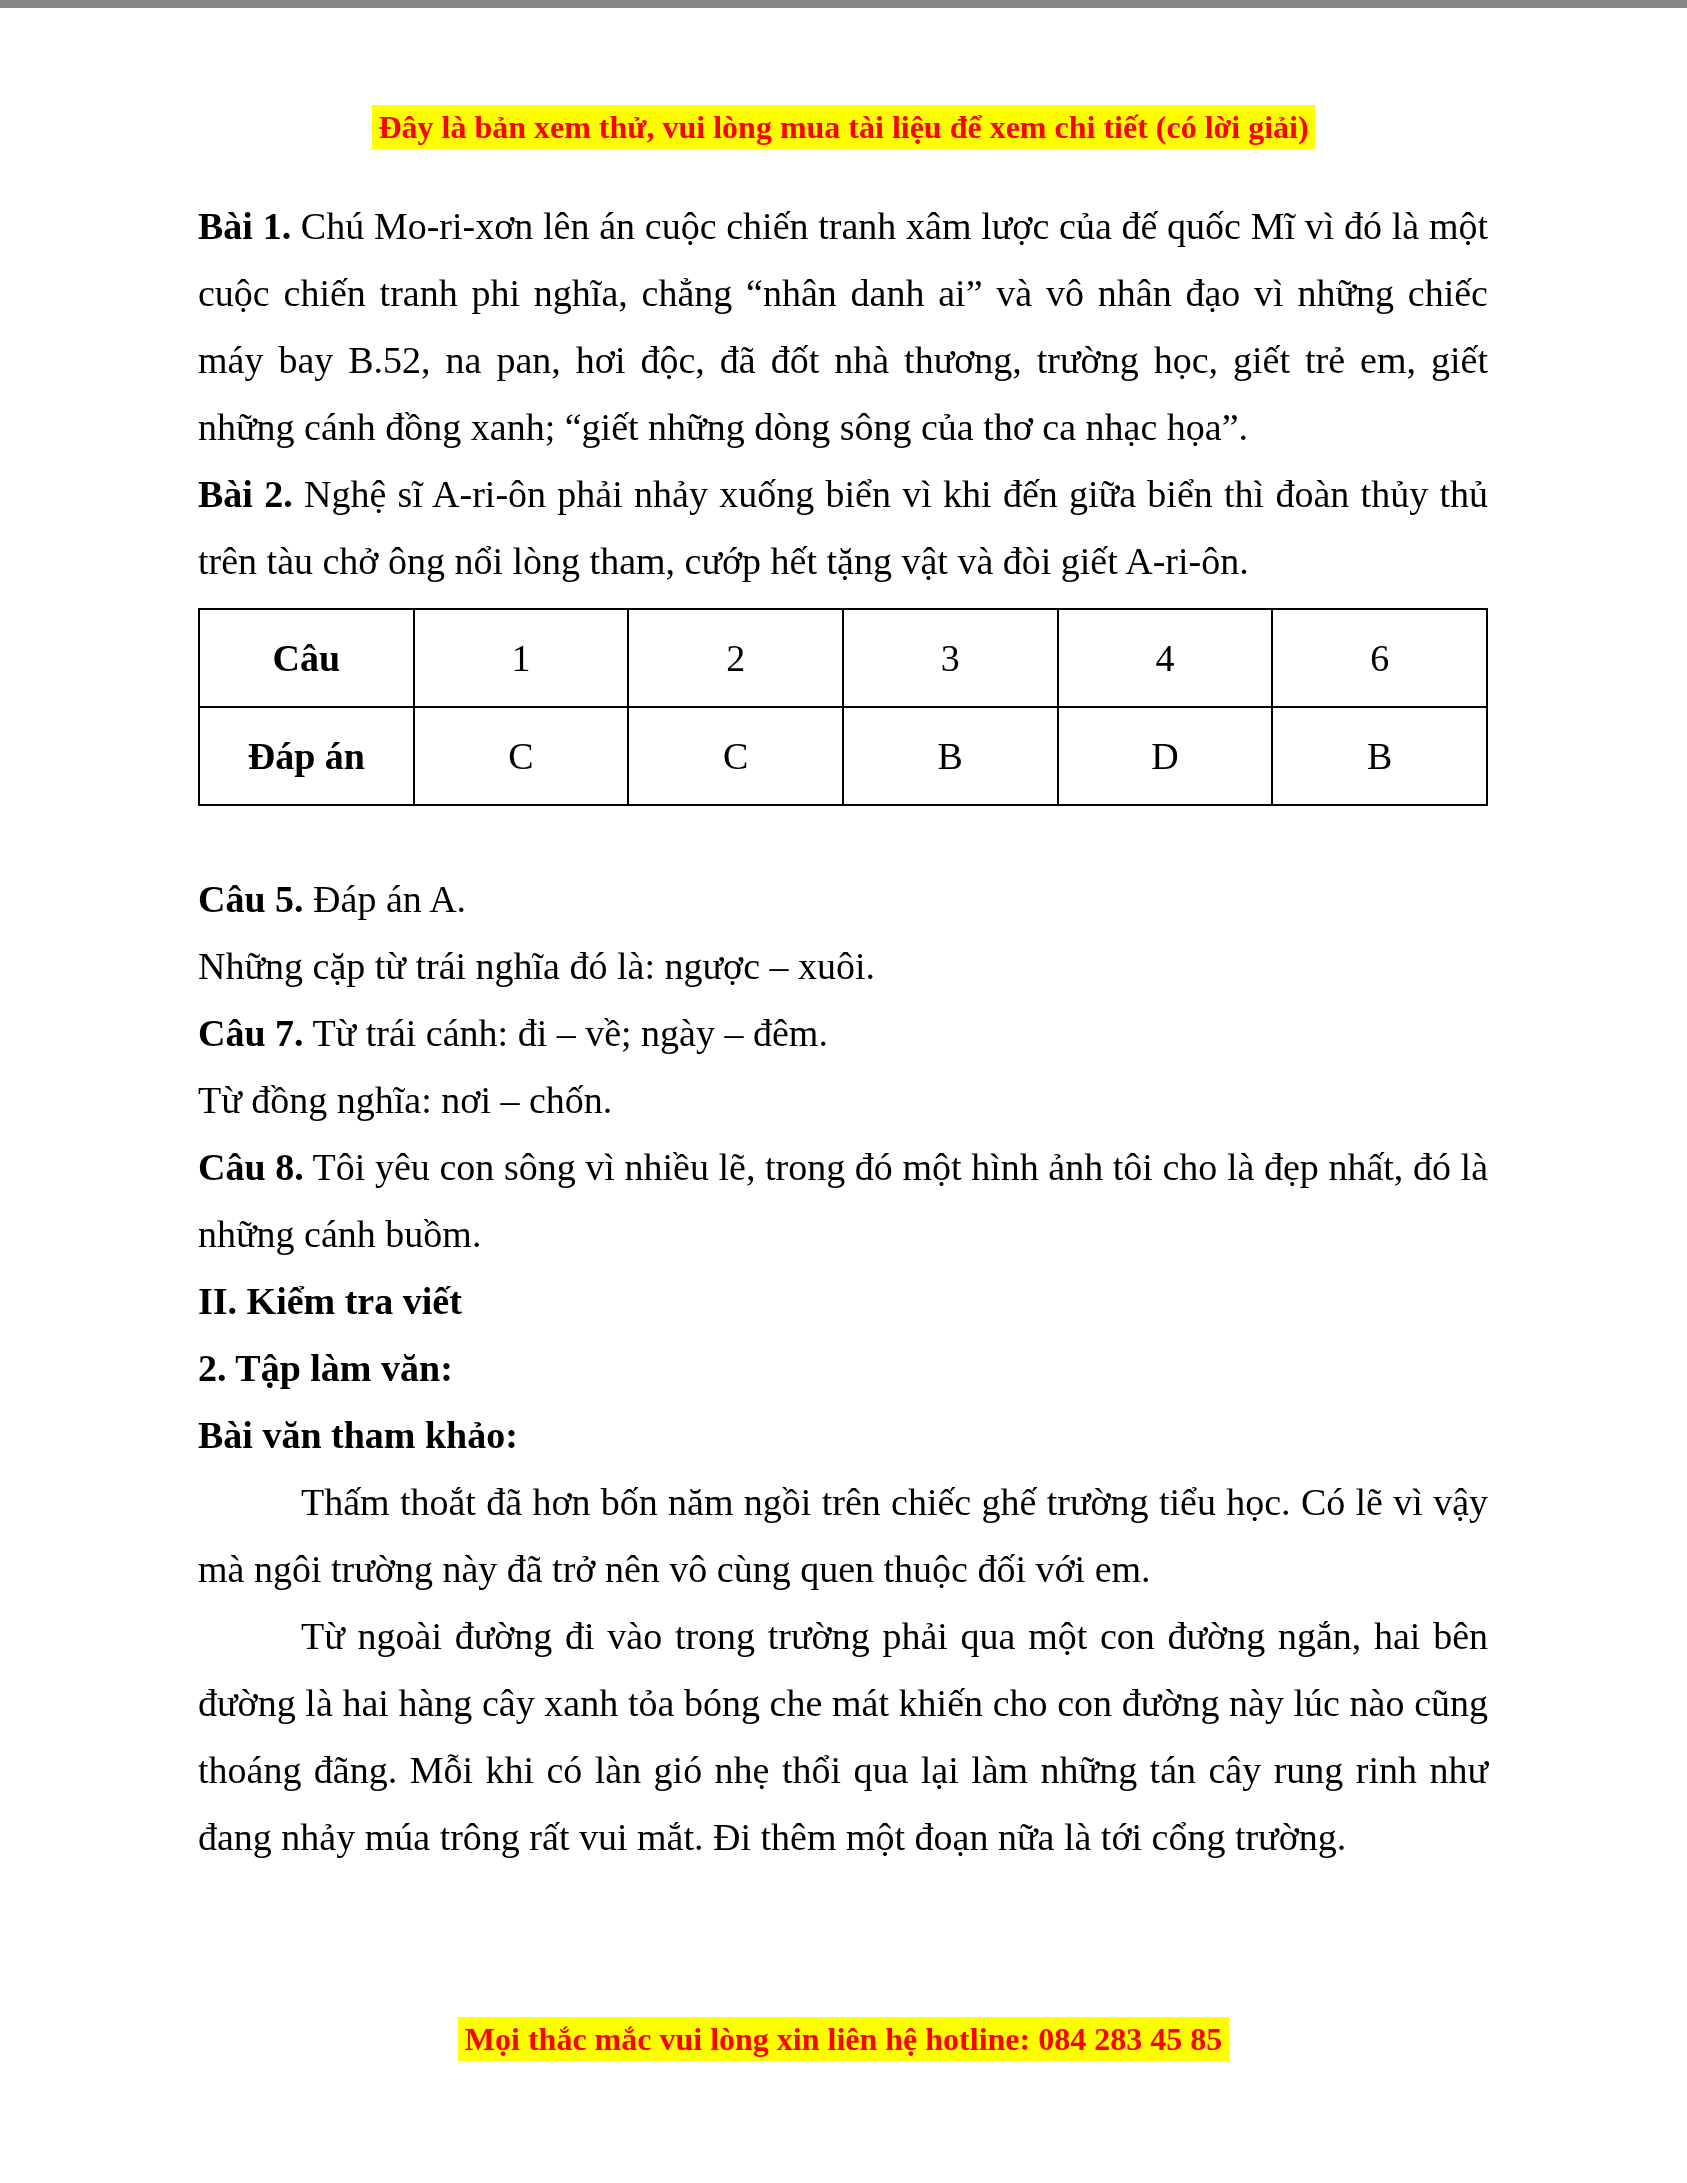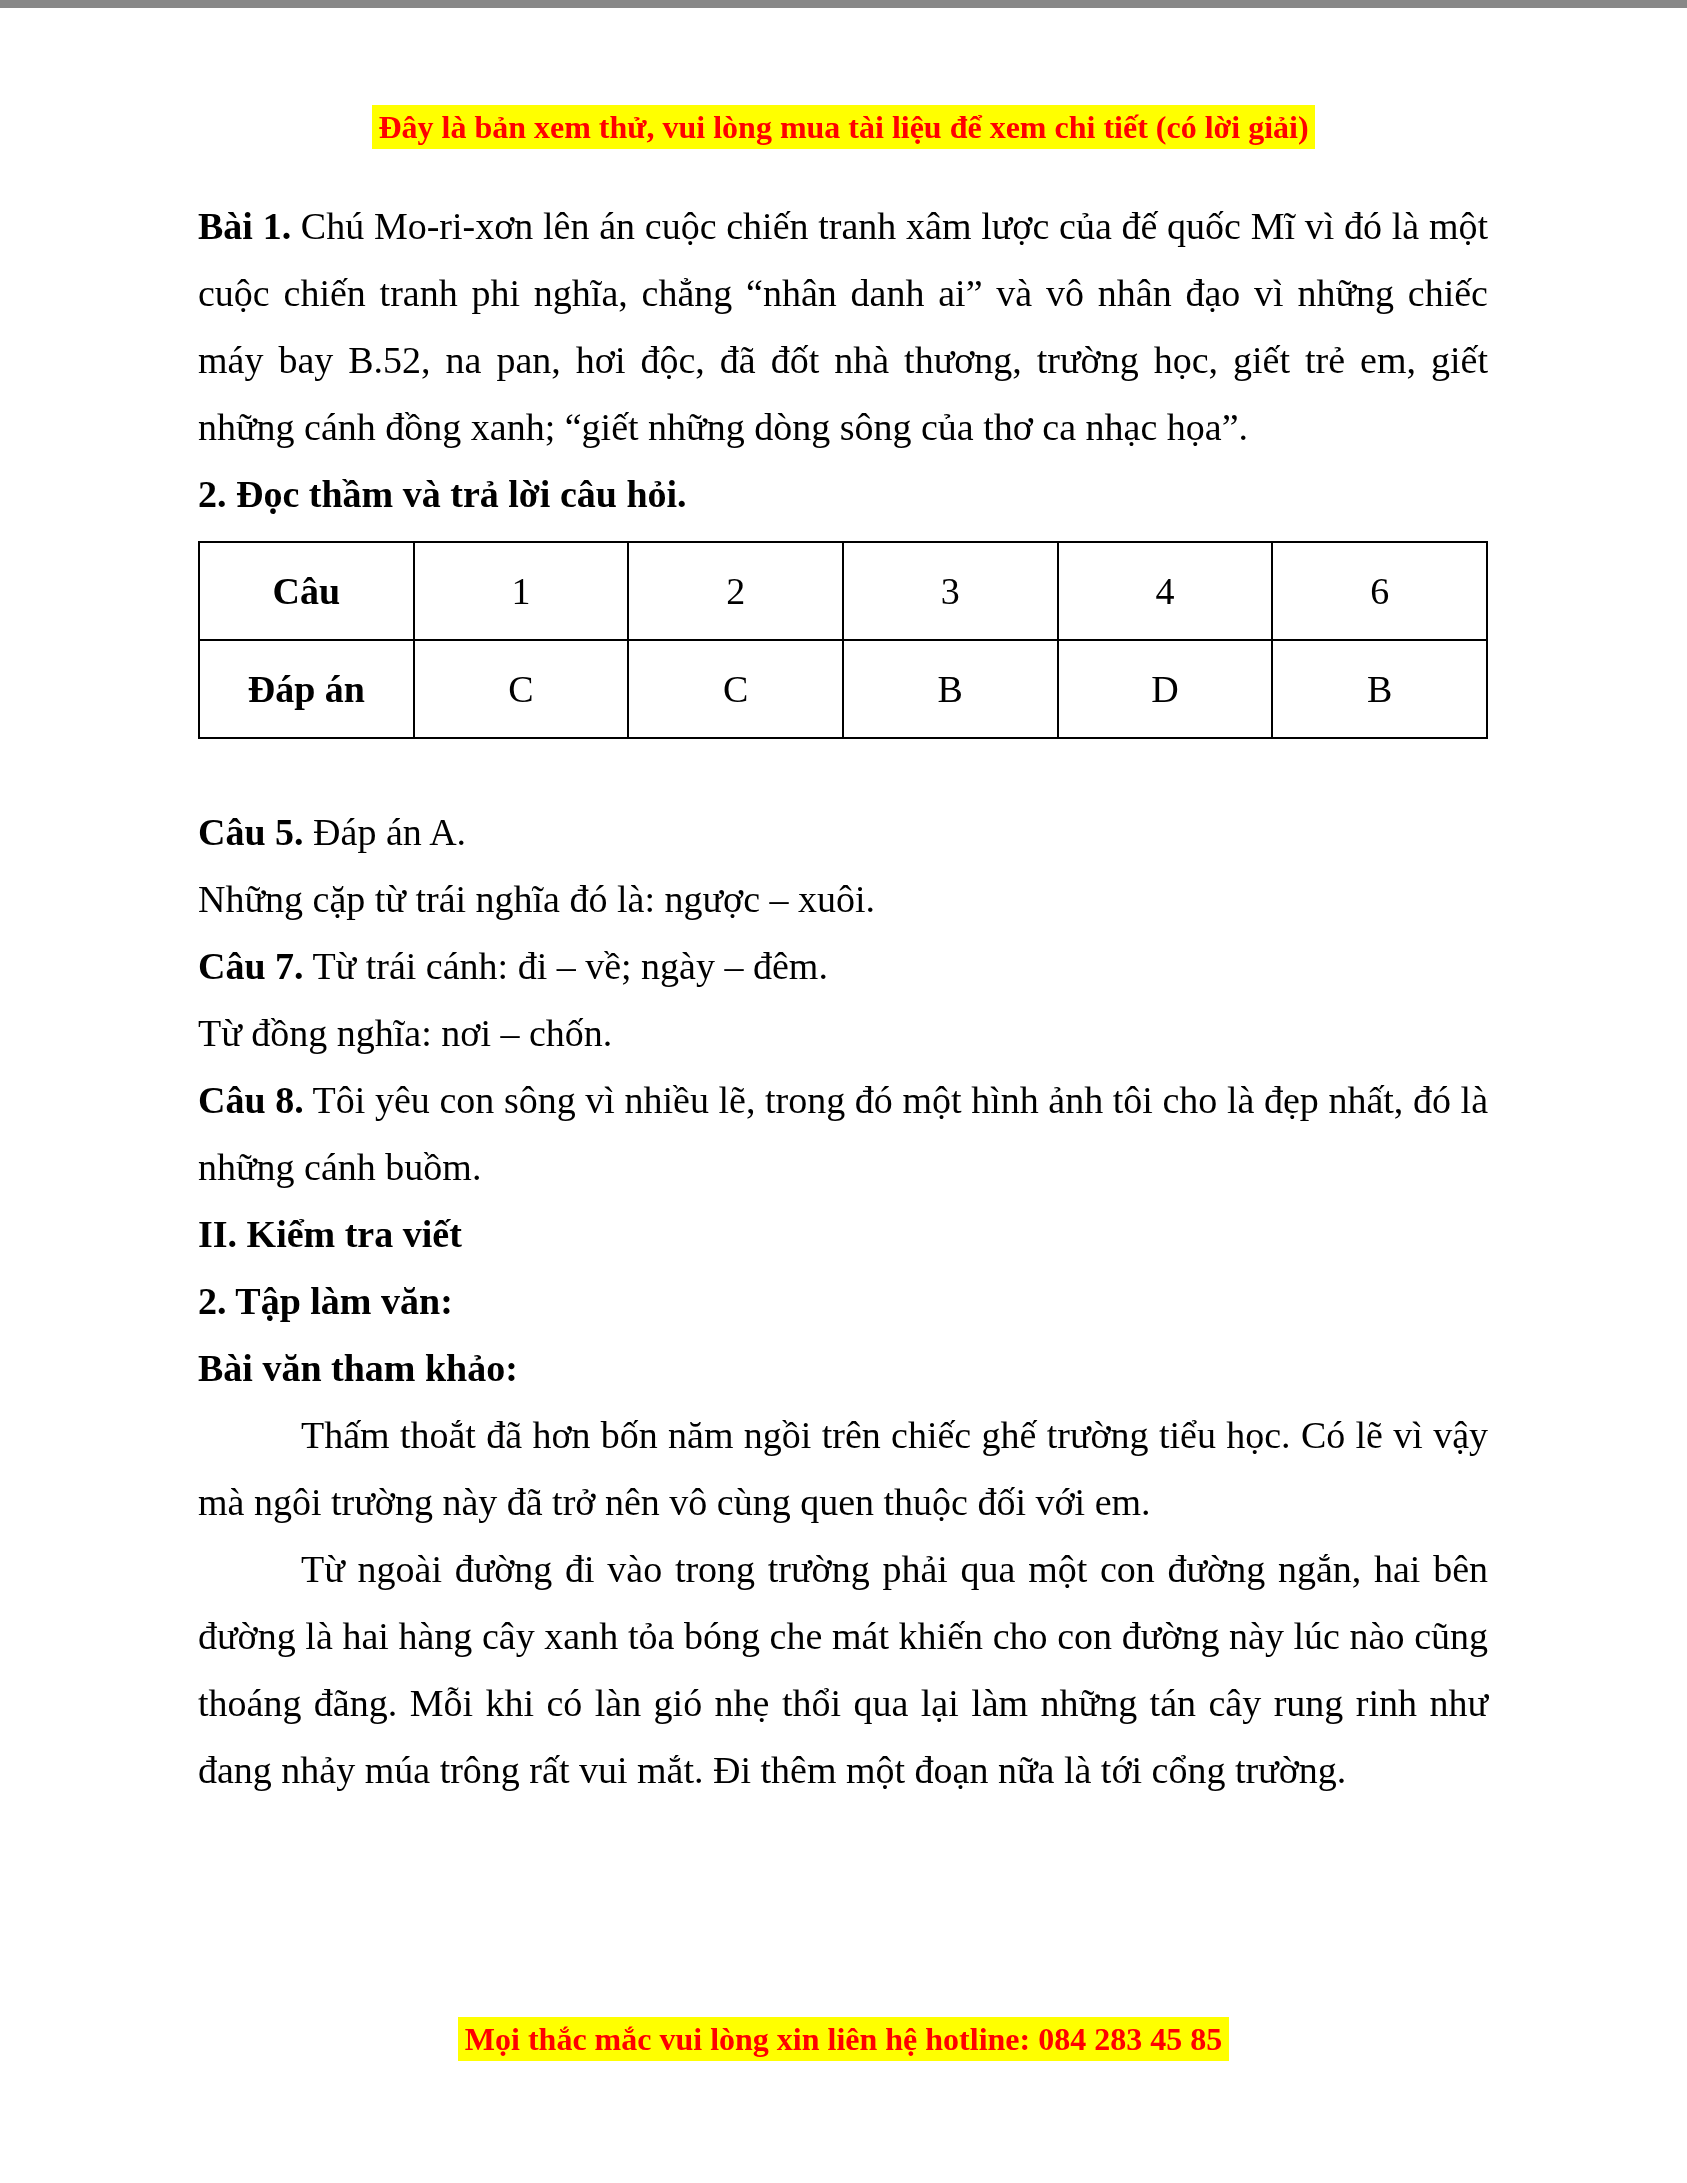--- a/index.html
+++ b/index.html
@@ -70,22 +70,22 @@
 
   <div class="notice-row top">
     <span class="notice">Đây là bản xem thử, vui lòng mua tài liệu để xem chi tiết (có lời giải)</span>
   </div>
 
   <div class="content">
 
 
     <p class="para"><span class="label">Bài 1.</span><span> Chú Mo-ri-xơn lên án cuộc chiến tranh xâm lược của đế quốc Mĩ vì đó là một cuộc chiến tranh phi nghĩa, chẳng “nhân danh ai” và vô nhân đạo vì những chiếc máy bay B.52, na pan, hơi độc, đã đốt nhà thương, trường học, giết trẻ em, giết những cánh đồng xanh; “giết những dòng sông của thơ ca nhạc họa”.</span></p>
 
+    <p class="para"><span class="label">Bài 2.</span><span> Nghệ sĩ A-ri-ôn phải nhảy xuống biển vì khi đến giữa biển thì đoàn thủy thủ trên tàu chở ông nổi lòng tham, cướp hết tặng vật và đòi giết A-ri-ôn.</span></p>
 
-    <p class="heading">2. Đọc thầm và trả lời câu hỏi.</p>
 
     <table class="answer-table">
       <tbody>
         <tr>
           <td class="label-cell">Câu</td>
           <td>1</td>
           <td>2</td>
           <td>3</td>
           <td>4</td>
           <td>6</td>

